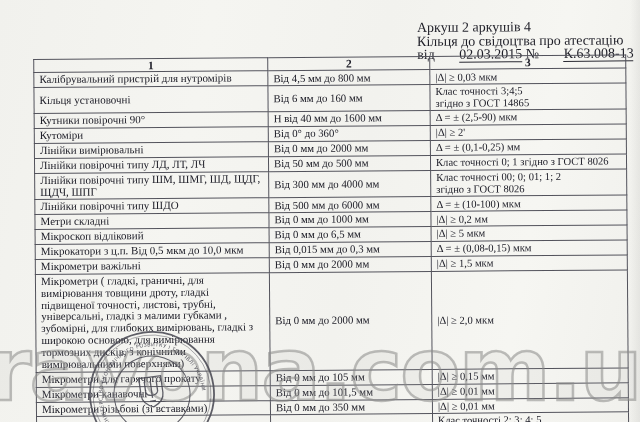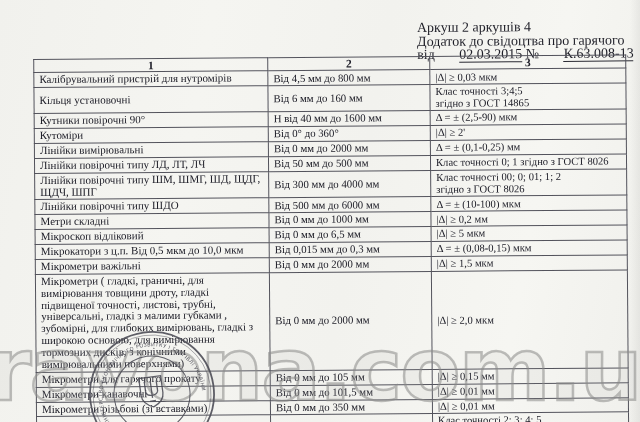--- a/index.html
+++ b/index.html
@@ -41,21 +41,21 @@
 </head>
 <body>
 
 <div class="page">
 
   <div class="watermark">ravona.com.ua</div>
 
   <div class="skew">
     <div class="doc-header">
       <div>Аркуш 2  аркушів 4</div>
-      <div>Додаток до свідоцтва про гарячого</div>
+      <div>Кільця до свідоцтва про атестацію</div>
       <div>
         <span>від</span>
         <span class="u">02.03.2015</span>
         <span>№</span>
         <span class="u">К.63.008-13</span>
       </div>
     </div>
 
     <table class="main">
       <colgroup>

